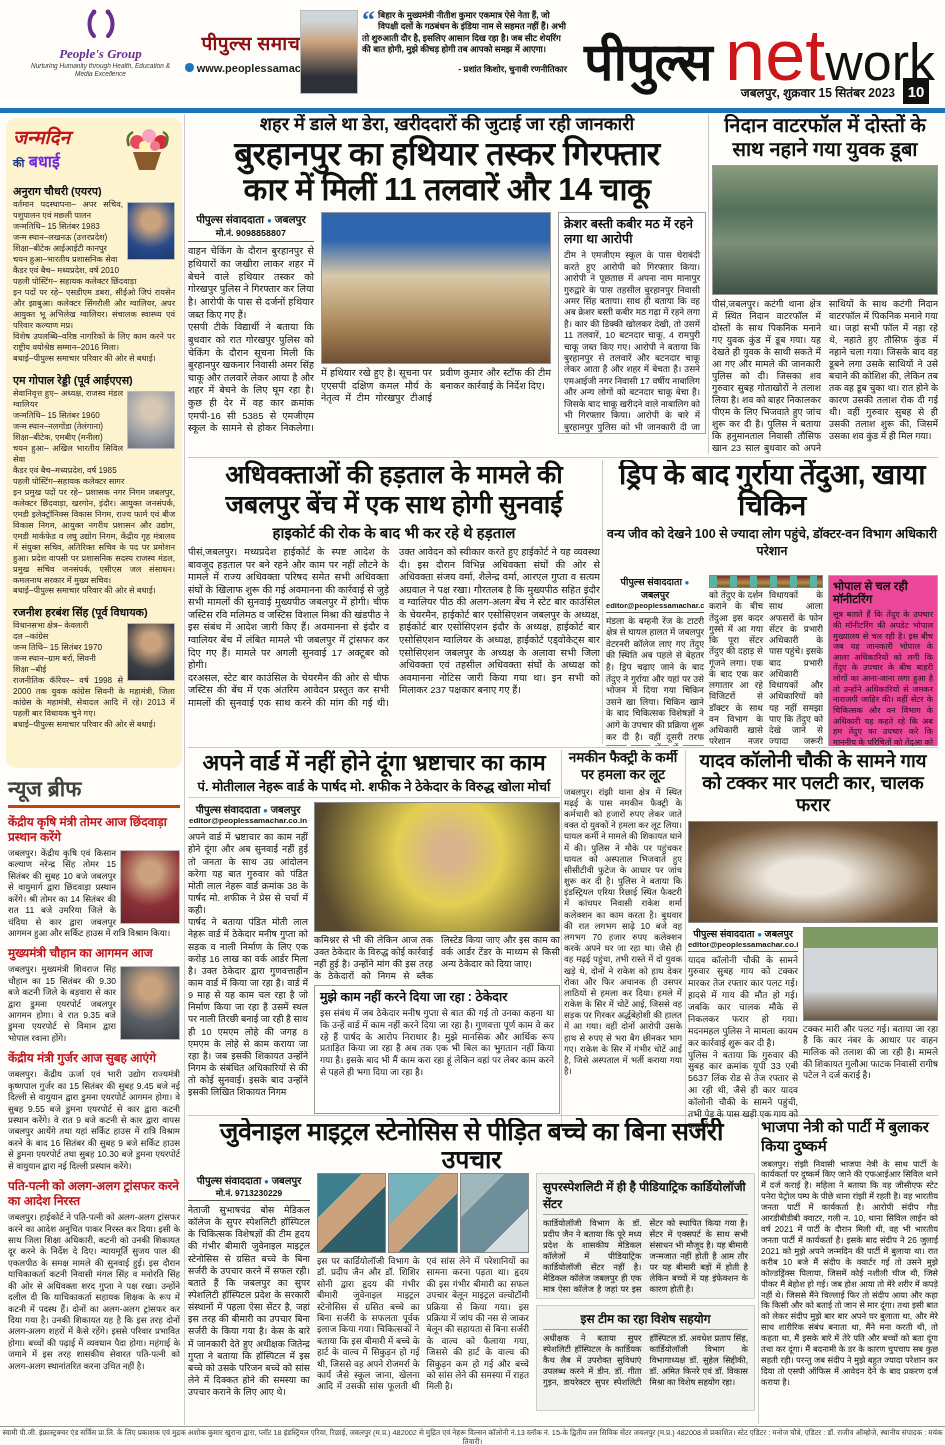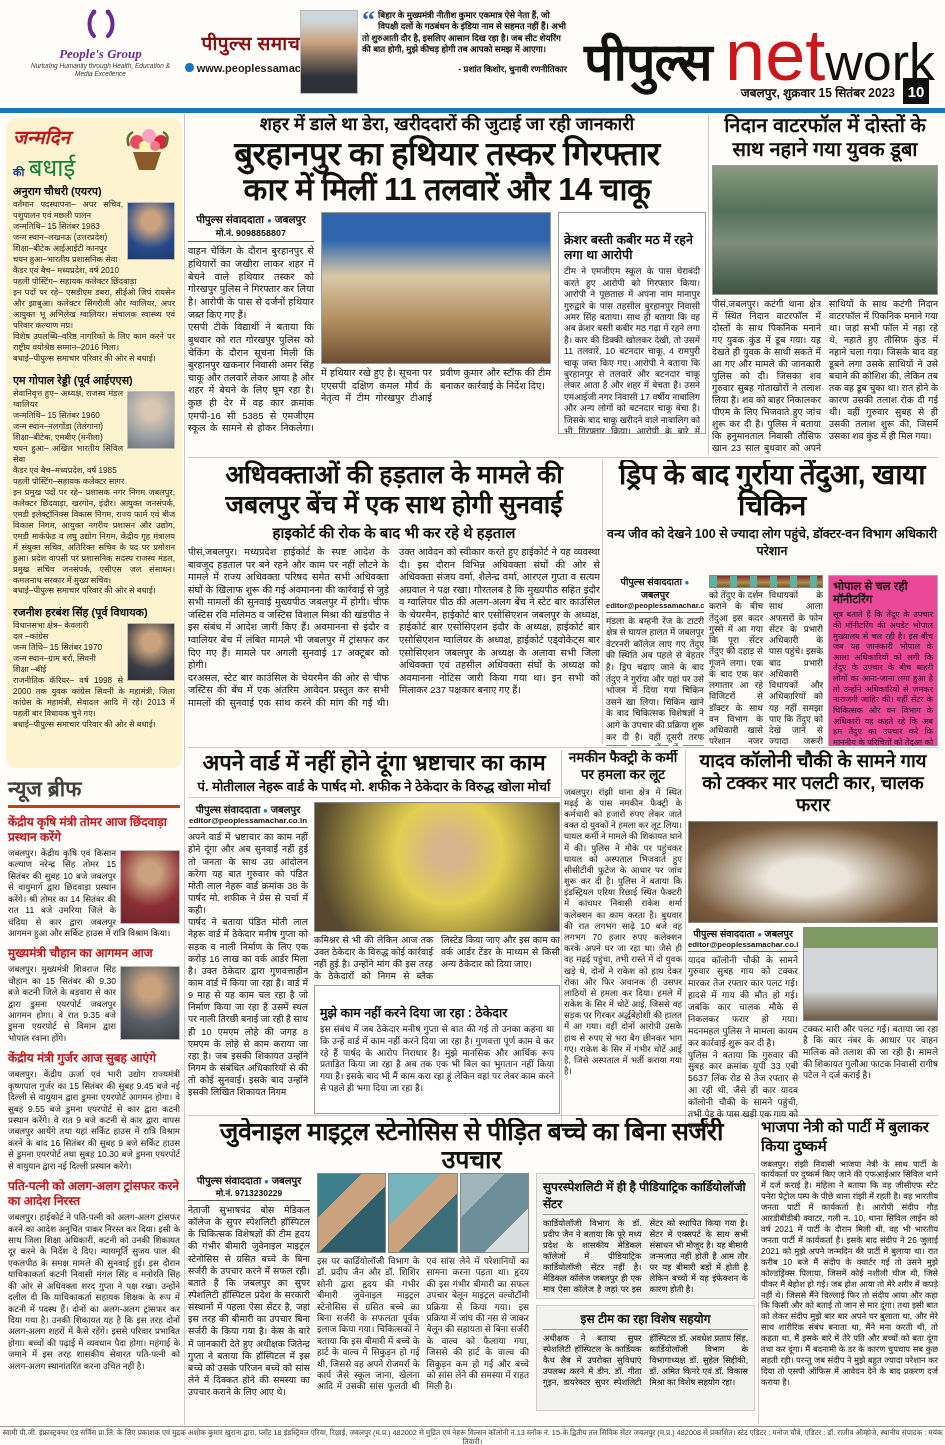--- a/index.html
+++ b/index.html
@@ -34,21 +34,21 @@
 
   
   .vline{background:#c9c9c9;width:1px;}
   .hline{background:#c9c9c9;height:1px;}
 
   
   .bday{left:6px;top:118px;width:176px;height:650px;background:#fdf3cf;border-radius:10px;padding:6px 7px;box-sizing:border-box;}
   .bd-head{position:relative;height:52px;}
   .bd-w1{font-family:"Liberation Serif","DejaVu Serif",serif;font-style:italic;font-weight:bold;color:#c3161c;font-size:19px;}
   .bd-w2{color:#14357c;font-size:11px;font-weight:bold;}
-  .bd-w3{color:#15803d;font-size:24px;font-weight:400;}
+  .bd-w3{color:#6d28d9;font-size:16px;font-weight:700;}
   .bd-flowers{position:absolute;right:0;top:0;}
   .bd-name{font-weight:bold;font-size:11px;margin:7px 0 2px;color:#111;}
   .bd-body{font-size:8.2px;line-height:1.34;color:#222;}
   .bd-photo{float:right;width:46px;height:56px;margin:2px 0 2px 4px;border:1px solid #bbb;}
   .ph-man1{background:radial-gradient(circle at 50% 32%,#caa27e 20%,#274a8a 62%,#1d3a6e);}
   .ph-man2{background:radial-gradient(circle at 50% 32%,#d8c7b2 20%,#9aa0a6 62%,#70767c);}
   .ph-man3{background:radial-gradient(circle at 50% 32%,#caa27e 20%,#3c3f45 62%,#2a2d33);}
 
   .brief{left:6px;top:774px;width:176px;height:646px;padding:0 2px;box-sizing:border-box;}
   .brief-title{color:#404040;font-size:21px;font-weight:900;border-bottom:3px solid #c2410c;padding-bottom:3px;}
@@ -58,21 +58,21 @@
   .ph-tomar{background:radial-gradient(circle at 50% 30%,#caa27e 18%,#8b2f36 58%,#6e242a);}
   .ph-cm{background:radial-gradient(circle at 50% 30%,#caa27e 18%,#5a5f66 58%,#3c4046);}
 
   
   .art{box-sizing:border-box;}
   .kicker{font-size:18px;font-weight:800;text-align:center;line-height:1.2;}
   .byline{font-size:10.5px;font-weight:bold;text-align:center;}
   .byline .dot{color:#1a76bc;font-size:8px;}
   .contact{font-size:9px;font-weight:bold;text-align:center;border-bottom:1px solid #555;padding-bottom:2px;margin-bottom:3px;}
   .body{font-size:9.6px;line-height:1.32;}
-  .nbox{border:1px solid #999;padding:20px 5px;box-sizing:border-box;background:#fff;}
+  .nbox{border:1px solid #999;padding:4px 5px;box-sizing:border-box;background:#fff;}
   .nbox-t{font-weight:bold;font-size:12.5px;line-height:1.2;margin-bottom:3px;}
   .nbox-b{font-size:8.8px;line-height:1.3;}
 
   
   .art-weapons{left:188px;top:114px;width:518px;height:342px;}
   .wp-h1{font-size:33px;font-weight:900;text-align:center;line-height:1.12;letter-spacing:-.5px;}
   .wp-row{display:flex;gap:7px;margin-top:5px;height:222px;}
   .wp-c1{width:126px;}
   .wp-mid{width:230px;display:flex;flex-direction:column;}
   .wp-photo{height:150px;background:linear-gradient(180deg,#2f66ae 0%,#2f66ae 18%,#d9c9a8 42%,#b08d5f 72%,#6e4f33 100%);border:1px solid #999;}

